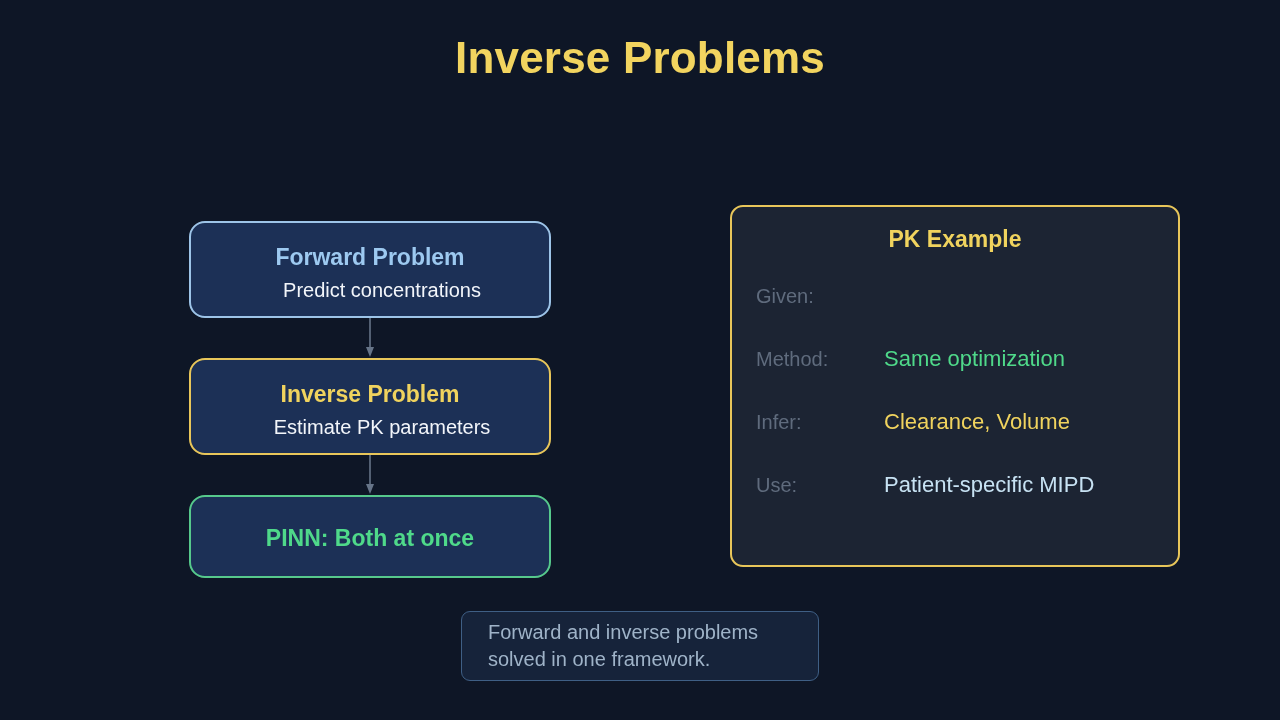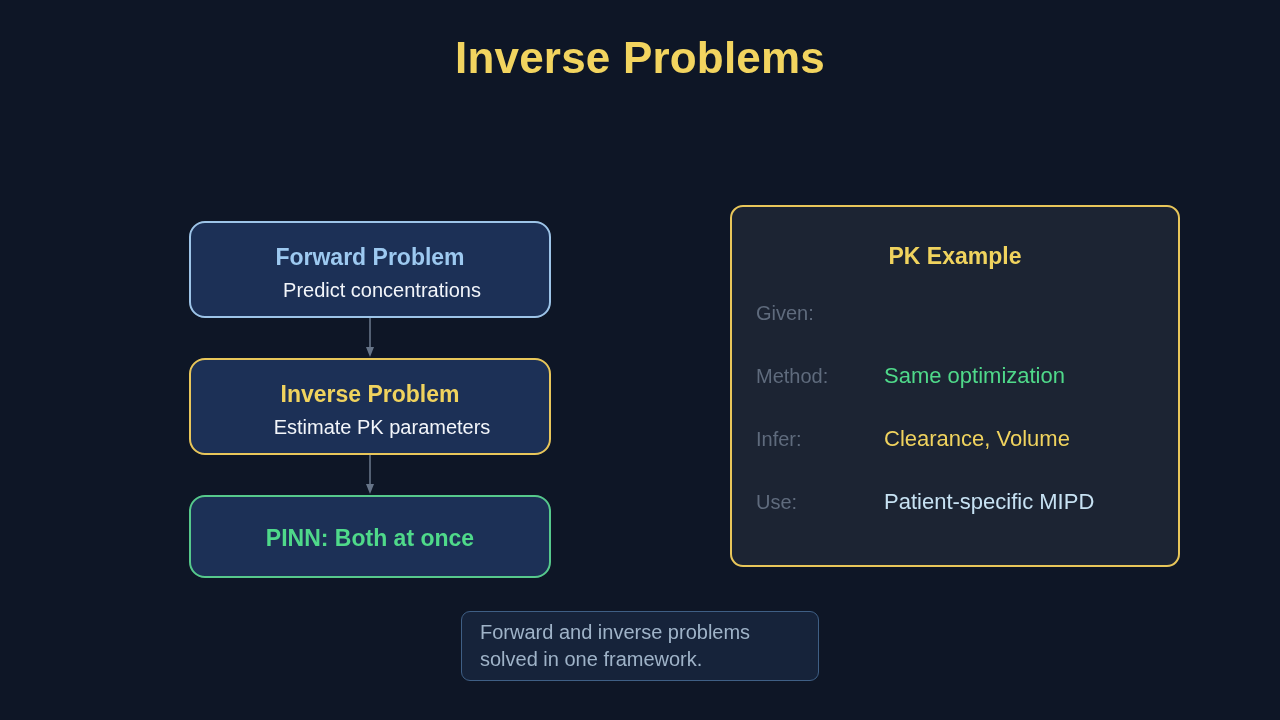--- a/index.html
+++ b/index.html
@@ -104,21 +104,21 @@
     background: #1c2433;
     border: 2px solid #e8c65a;
     border-radius: 13px;
   }
 
   .pk-title {
     text-align: center;
     font-size: 23px;
     font-weight: bold;
     color: #f0d35e;
-    margin-top: 36px;
+    margin-top: 19px;
   }
 
   .pk-rows {
     margin-top: 32px;
   }
   .pk-row {
     display: flex;
     align-items: baseline;
     height: 63px;
   }
@@ -155,20 +155,21 @@
     align-items: center;
     justify-content: center;
     padding: 0 18px;
   }
   .caption-text {
     font-size: 20px;
     color: #9fb3c8;
     line-height: 1.35;
     text-align: left;
     width: 100%;
+    margin-left: 8px;
   }
 </style>
 </head>
 <body>
 
 <div id="slide">
 
   <div class="slide-title">Inverse Problems</div>
 
   <div class="flow">

